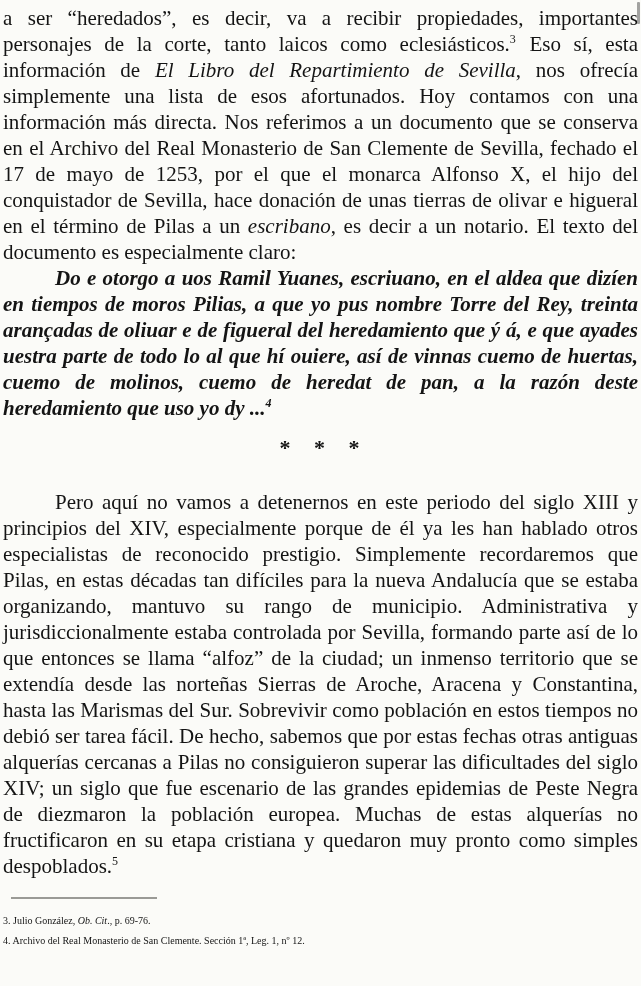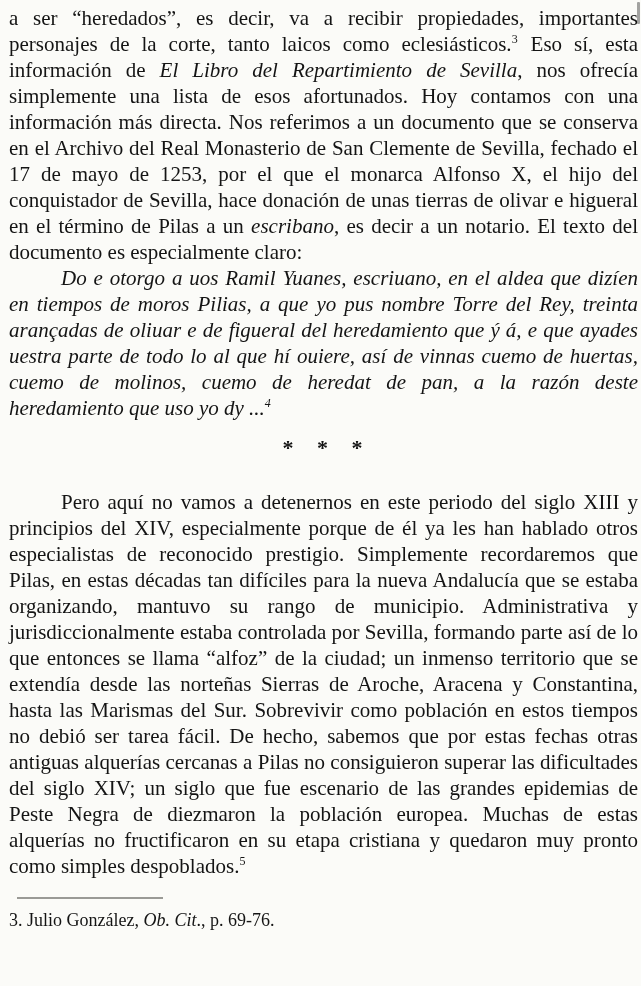--- a/index.html
+++ b/index.html
@@ -9,21 +9,21 @@
   }
   .page {
     position: relative;
     width: 641px;
     height: 986px;
     margin: 0 auto;
     box-sizing: border-box;
     background: #fbfbf8;
     color: #141414;
     font-family: "Liberation Serif", "DejaVu Serif", serif;
-    padding: 5px 3px 6px 9px;
+    padding: 5px 3px 6px 3px;
     overflow: hidden;
   }
   .body-par {
     margin: 0;
     font-size: 21px;
     line-height: 26px;
     text-align: justify;
     text-justify: inter-word;
   }
   .body-par.indented { text-indent: 52px; }
@@ -32,41 +32,41 @@
     font-size: 12px;
     line-height: 0;
     vertical-align: super;
     letter-spacing: 1px;
   }
   .quote {
     margin: 0;
     font-size: 21px;
     line-height: 26px;
     font-style: italic;
-    font-weight: normal;
+    font-weight: bold;
     text-align: justify;
     text-indent: 52px;
   }
   .separator {
     margin: 14px 0 16px 0;
     text-align: center;
     font-size: 22px;
     font-weight: bold;
     line-height: 26px;
     word-spacing: 14px;
     letter-spacing: 2px;
   }
   .footnote-rule {
     width: 146px;
     height: 0;
     border-top: 2px solid #9a9a96;
     margin: 18px 0 12px 8px;
   }
   .footnotes {
-    font-size: 18px;
+    font-size: 10px;
     line-height: 19.5px;
     text-align: justify;
   }
   .footnote { margin: 0; }
   .ital { font-style: italic; }
   .scan-artifact {
     position: absolute;
     top: 2px;
     right: 1px;
     width: 3px;
@@ -88,15 +88,16 @@
   <p class="quote"><span>Do e otorgo a uos Ramil Yuanes, escriuano, en el aldea que dizíen en tiempos de moros Pilias, a que yo pus nombre Torre del Rey, treinta arançadas de oliuar e de figueral del heredamiento que ý á, e que ayades uestra parte de todo lo al que hí ouiere, así de vinnas cuemo de huertas, cuemo de molinos, cuemo de heredat de pan, a la razón deste heredamiento que uso yo dy ...</span><sup class="fn-mark">4</sup></p>
 
   <div class="separator">* * *</div>
 
   <p class="body-par indented second"><span>Pero aquí no vamos a detenernos en este periodo del siglo XIII y principios del XIV, especialmente porque de él ya les han hablado otros especialistas de reconocido prestigio. Simplemente recordaremos que Pilas, en estas décadas tan difíciles para la nueva Andalucía que se estaba organizando, mantuvo su rango de municipio. Administrativa y jurisdiccionalmente estaba controlada por Sevilla, formando parte así de lo que entonces se llama “alfoz” de la ciudad; un inmenso territorio que se extendía desde las norteñas Sierras de Aroche, Aracena y Constantina, hasta las Marismas del Sur. Sobrevivir como población en estos tiempos no debió ser tarea fácil. De hecho, sabemos que por estas fechas otras antiguas alquerías cercanas a Pilas no consiguieron superar las dificultades del siglo XIV; un siglo que fue escenario de las grandes epidemias de Peste Negra de diezmaron la población europea. Muchas de estas alquerías no fructificaron en su etapa cristiana y quedaron muy pronto como simples despoblados.</span><sup class="fn-mark">5</sup></p>
 
   <div class="footnote-rule"></div>
 
   <div class="footnotes">
     <p class="footnote"><span>3. Julio González, </span><span class="ital">Ob. Cit</span><span>., p. 69-76.</span></p>
+    <p class="footnote"><span>4. Archivo del Real Monasterio de San Clemente. Sección 1ª, Leg. 1, nº 12.</span></p>
   </div>
 
 </div>
 
 </body></html>

